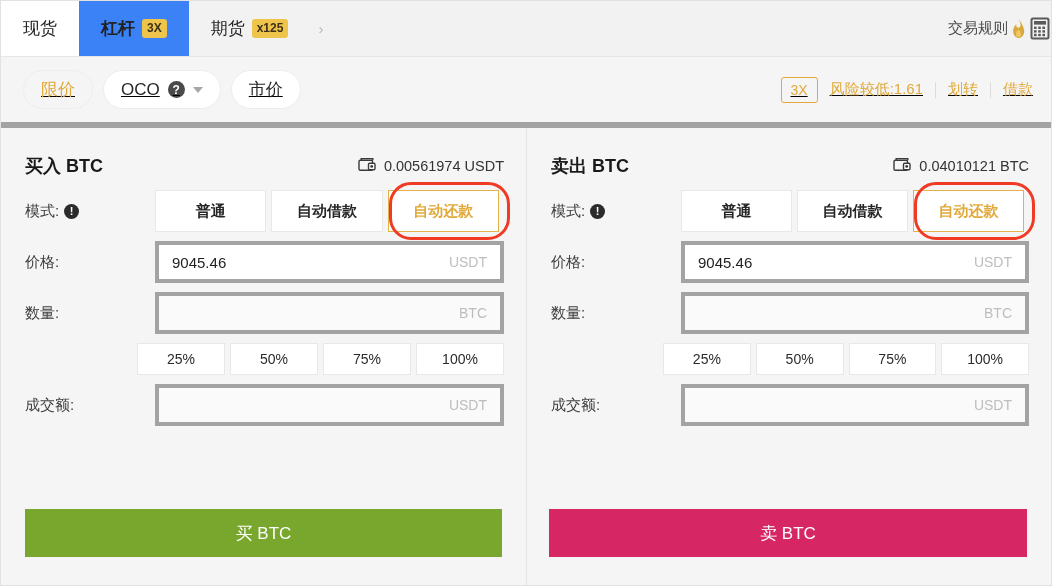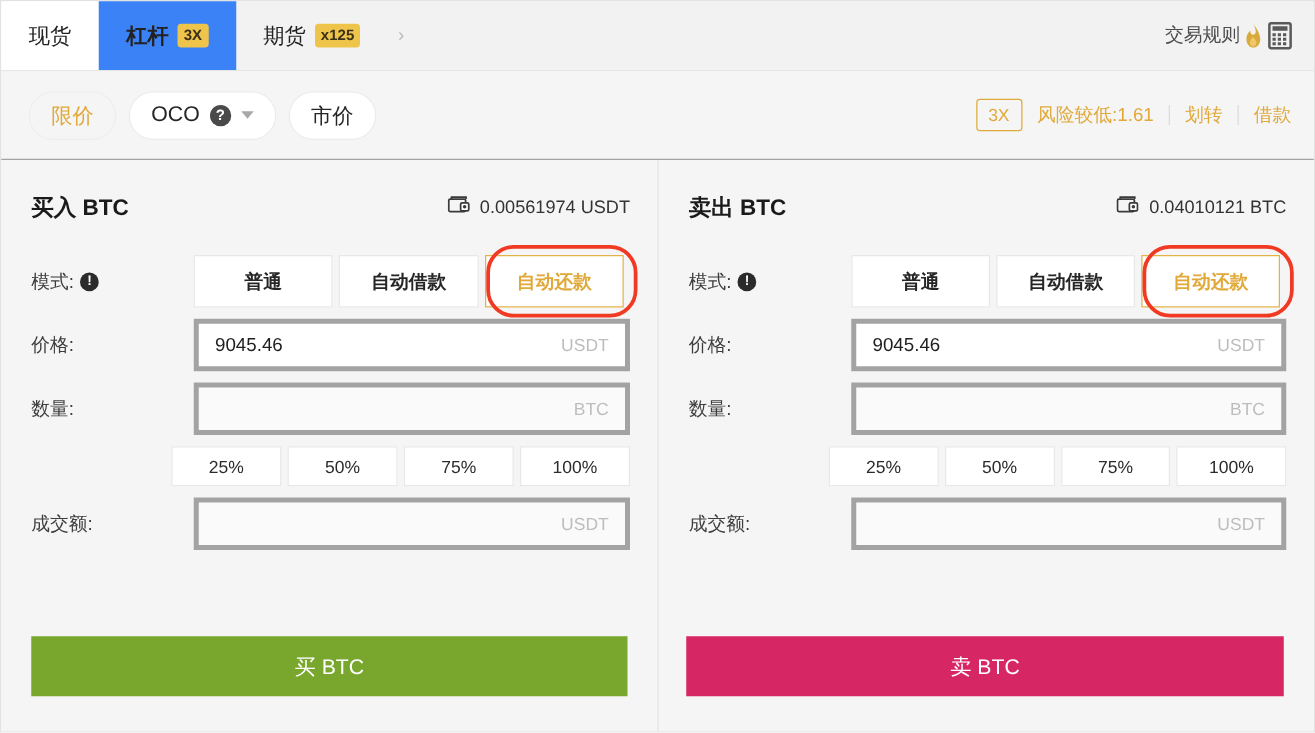--- a/index.html
+++ b/index.html
@@ -52,34 +52,34 @@
   }
   .chev-right {
     display: flex; align-items: center;
     padding: 0 16px 0 8px;
     color: #b9b9b9; font-size: 15px;
   }
   .tabbar-right {
     margin-left: auto;
     display: flex;
     align-items: center;
-    padding-right: 16px;
   }
   .rules-link { font-size: 15px; color: #4c4c4c; cursor: pointer; }
   .icon-btn { cursor: pointer; display: flex; align-items: center; }
 
   
   .typebar {
     height: 71px;
     background: #f5f5f5;
     display: flex;
     align-items: center;
     padding: 0 18px 0 22px;
-    border-bottom: 1px solid #a3a3a3;
+    border-bottom: 6px solid #a3a3a3;
     flex: 0 0 71px;
+    text-decoration: underline;
   }
   .pill {
     height: 39px;
     min-width: 66px;
     padding: 0 17px;
     border-radius: 20px;
     border: 1px solid #ececec;
     background: #ffffff;
     display: flex;
     align-items: center;
@@ -133,21 +133,21 @@
   .panel {
     flex: 1 1 50%;
     padding: 26px 22px 0 24px;
     position: relative;
   }
   .panel + .panel { border-left: 1px solid #e4e4e4; }
 
   .panel-head {
     display: flex;
     align-items: center;
-    margin-bottom: 26px;
+    margin-bottom: 12px;
     height: 24px;
   }
   .panel-title { font-size: 18px; font-weight: bold; color: #1a1a1a; }
   .balance {
     margin-left: auto;
     display: flex;
     align-items: center;
     gap: 8px;
     font-size: 14.5px;
     color: #333;

